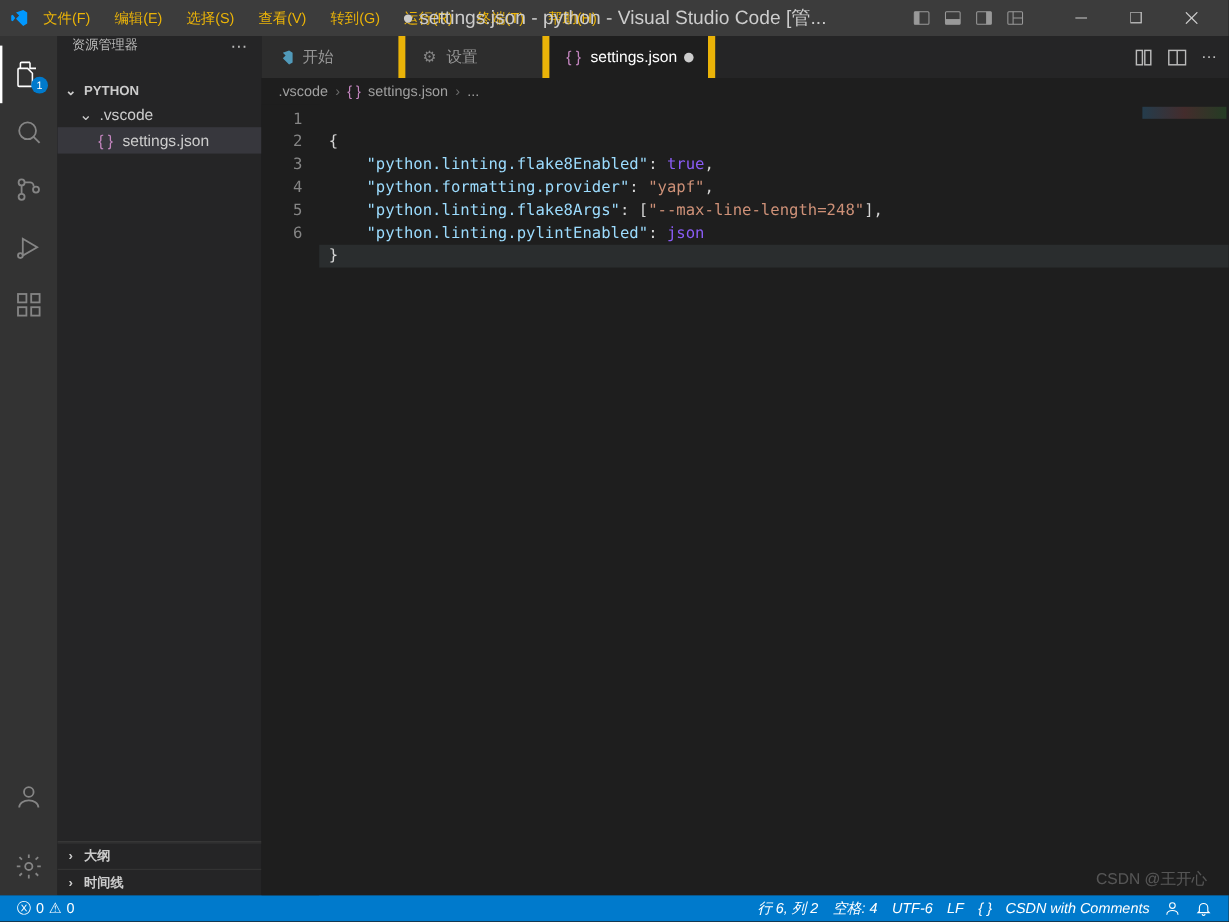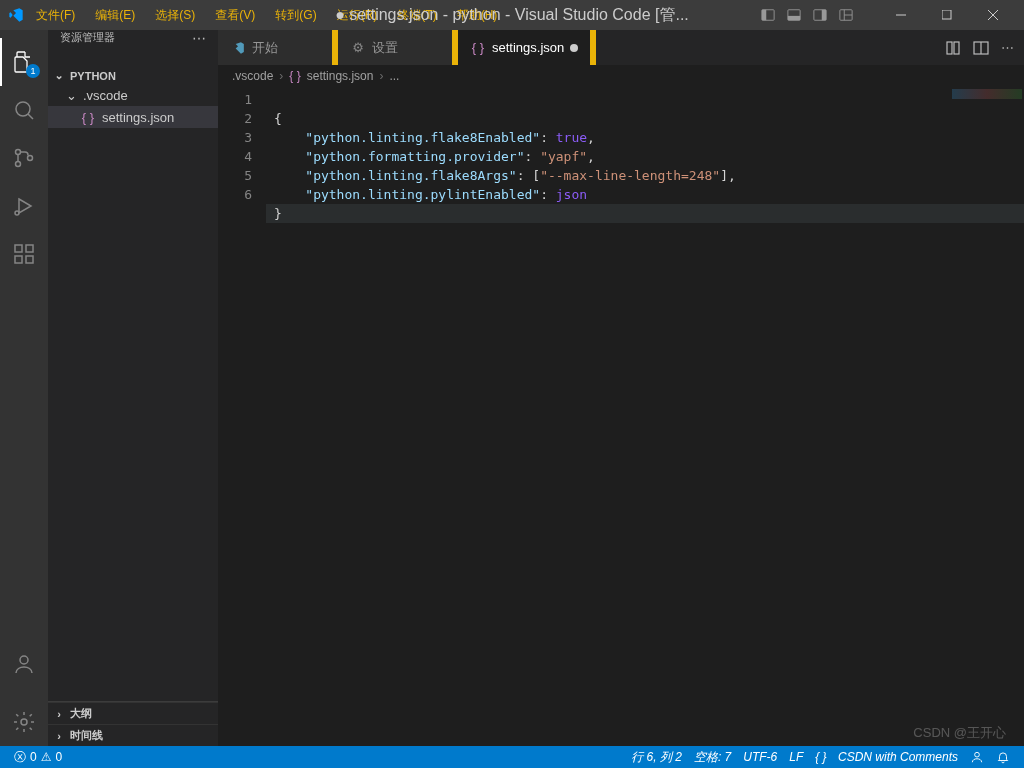--- a/index.html
+++ b/index.html
@@ -289,21 +289,21 @@
 
 <div class="statusbar">
   <div class="sb-item">
     <span>ⓧ</span>
       <span>0</span>
     <span>⚠</span>
       <span>0</span>
   </div>
   <div class="sb-right">
     <div class="sb-item">行 6, 列 2</div>
-    <div class="sb-item">空格: 7</div>
+    <div class="sb-item">空格: 4</div>
     <div class="sb-item">UTF-6</div>
     <div class="sb-item">LF</div>
     <div class="sb-item"><span>{ }</span>&nbsp;<span>CSDN with Comments</span></div>
     <div class="sb-item">
         <svg width="14" height="14" viewBox="0 0 24 24" fill="none" stroke="#fff" stroke-width="1.6">
           <circle cx="12" cy="8" r="4"></circle>
           <path d="M4 21c0-4 4-6 8-6s8 2 8 6"></path>
         </svg>
       </div>
     <div class="sb-item">

